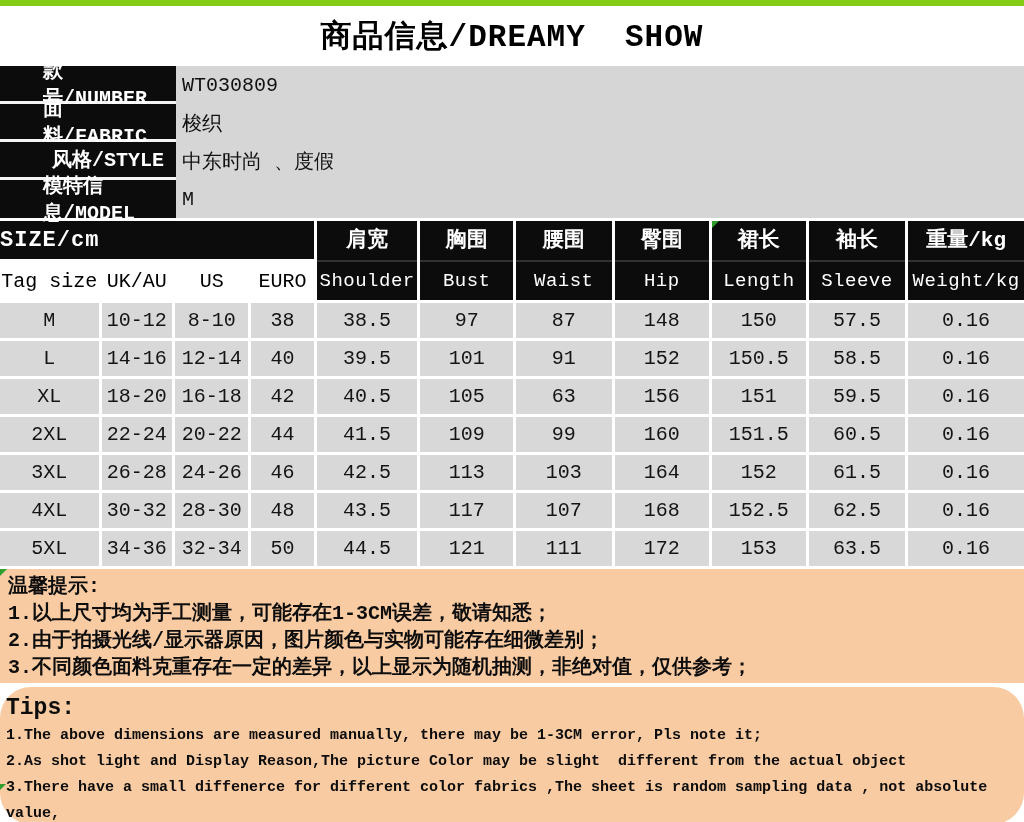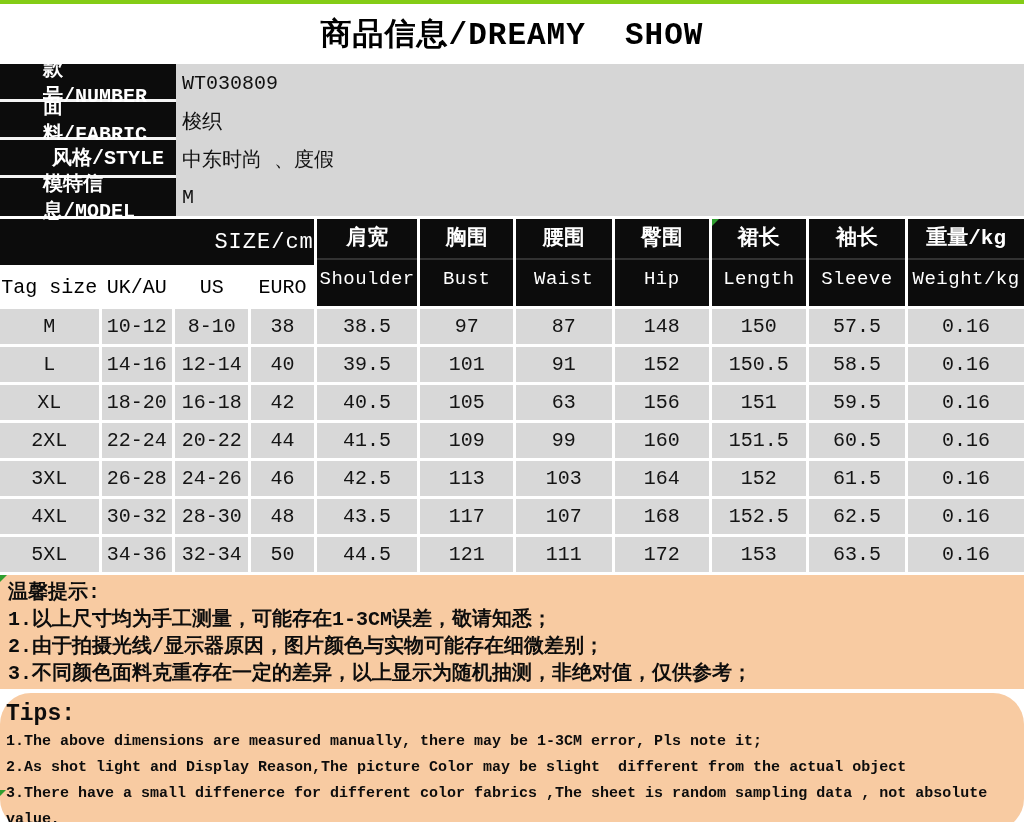--- a/index.html
+++ b/index.html
@@ -7,21 +7,21 @@
     position:relative;
     width:1024px;height:822px;
     overflow:hidden;
     background:#ffffff;
     font-family:"Liberation Mono","DejaVu Sans Mono",monospace;
     color:#111;
   }
   
   .title-bar{
     height:60px;
-    border-top:4px solid #84cc16;
+    border-top:6px solid #84cc16;
     background:#ffffff;
     display:flex;align-items:center;justify-content:center;
   }
   .title-bar h1{
     margin:0;font-size:31px;font-weight:bold;letter-spacing:1px;color:#000;
     white-space:pre;
   }
   
   .info-band{background:#d6d6d6;}
   .info-row{display:flex;height:38px;}
@@ -41,21 +41,21 @@
   }
   
   table.size-table{
     table-layout:fixed;
     border-collapse:separate;border-spacing:3px;
     background:#ffffff;
     width:1030px;margin:0 0 0 -3px;
   }
   .size-table th,.size-table td{padding:0;overflow:hidden;}
   .th-black{background:#0c0c0c;color:#fff;}
-  .th-sizecm{font-size:22px;font-weight:normal;height:46px;text-align:right;letter-spacing:1px;}
+  .th-sizecm{font-size:22px;font-weight:bold;height:38px;text-align:left;letter-spacing:1px;}
   .th-measure{vertical-align:top;position:relative;}
   .th-measure .zh{
     height:39px;line-height:39px;text-align:center;
     font-size:21px;font-weight:bold;
     border-bottom:2px solid #323232;
   }
   .th-measure .en{
     height:38px;line-height:38px;text-align:center;
     font-size:19px;font-weight:normal;letter-spacing:0.5px;
   }

